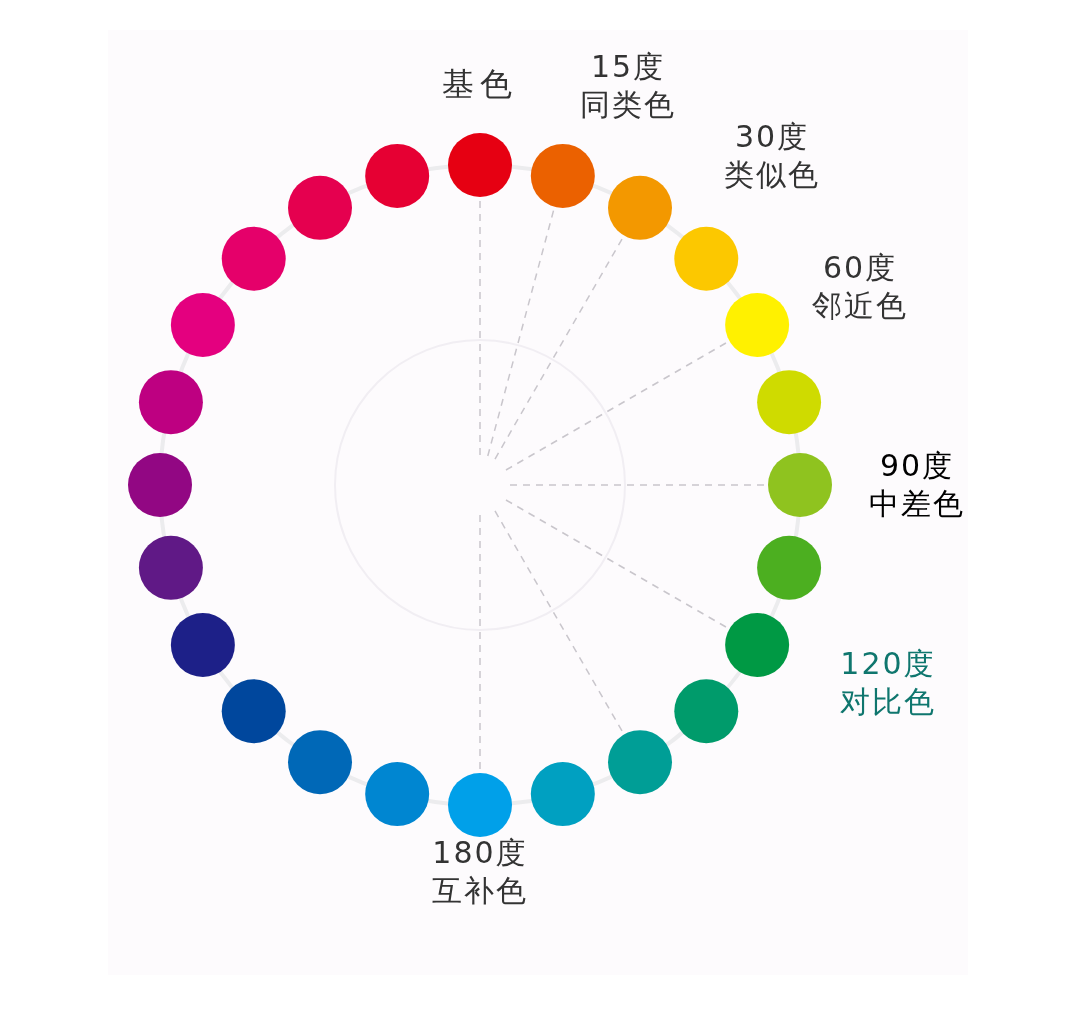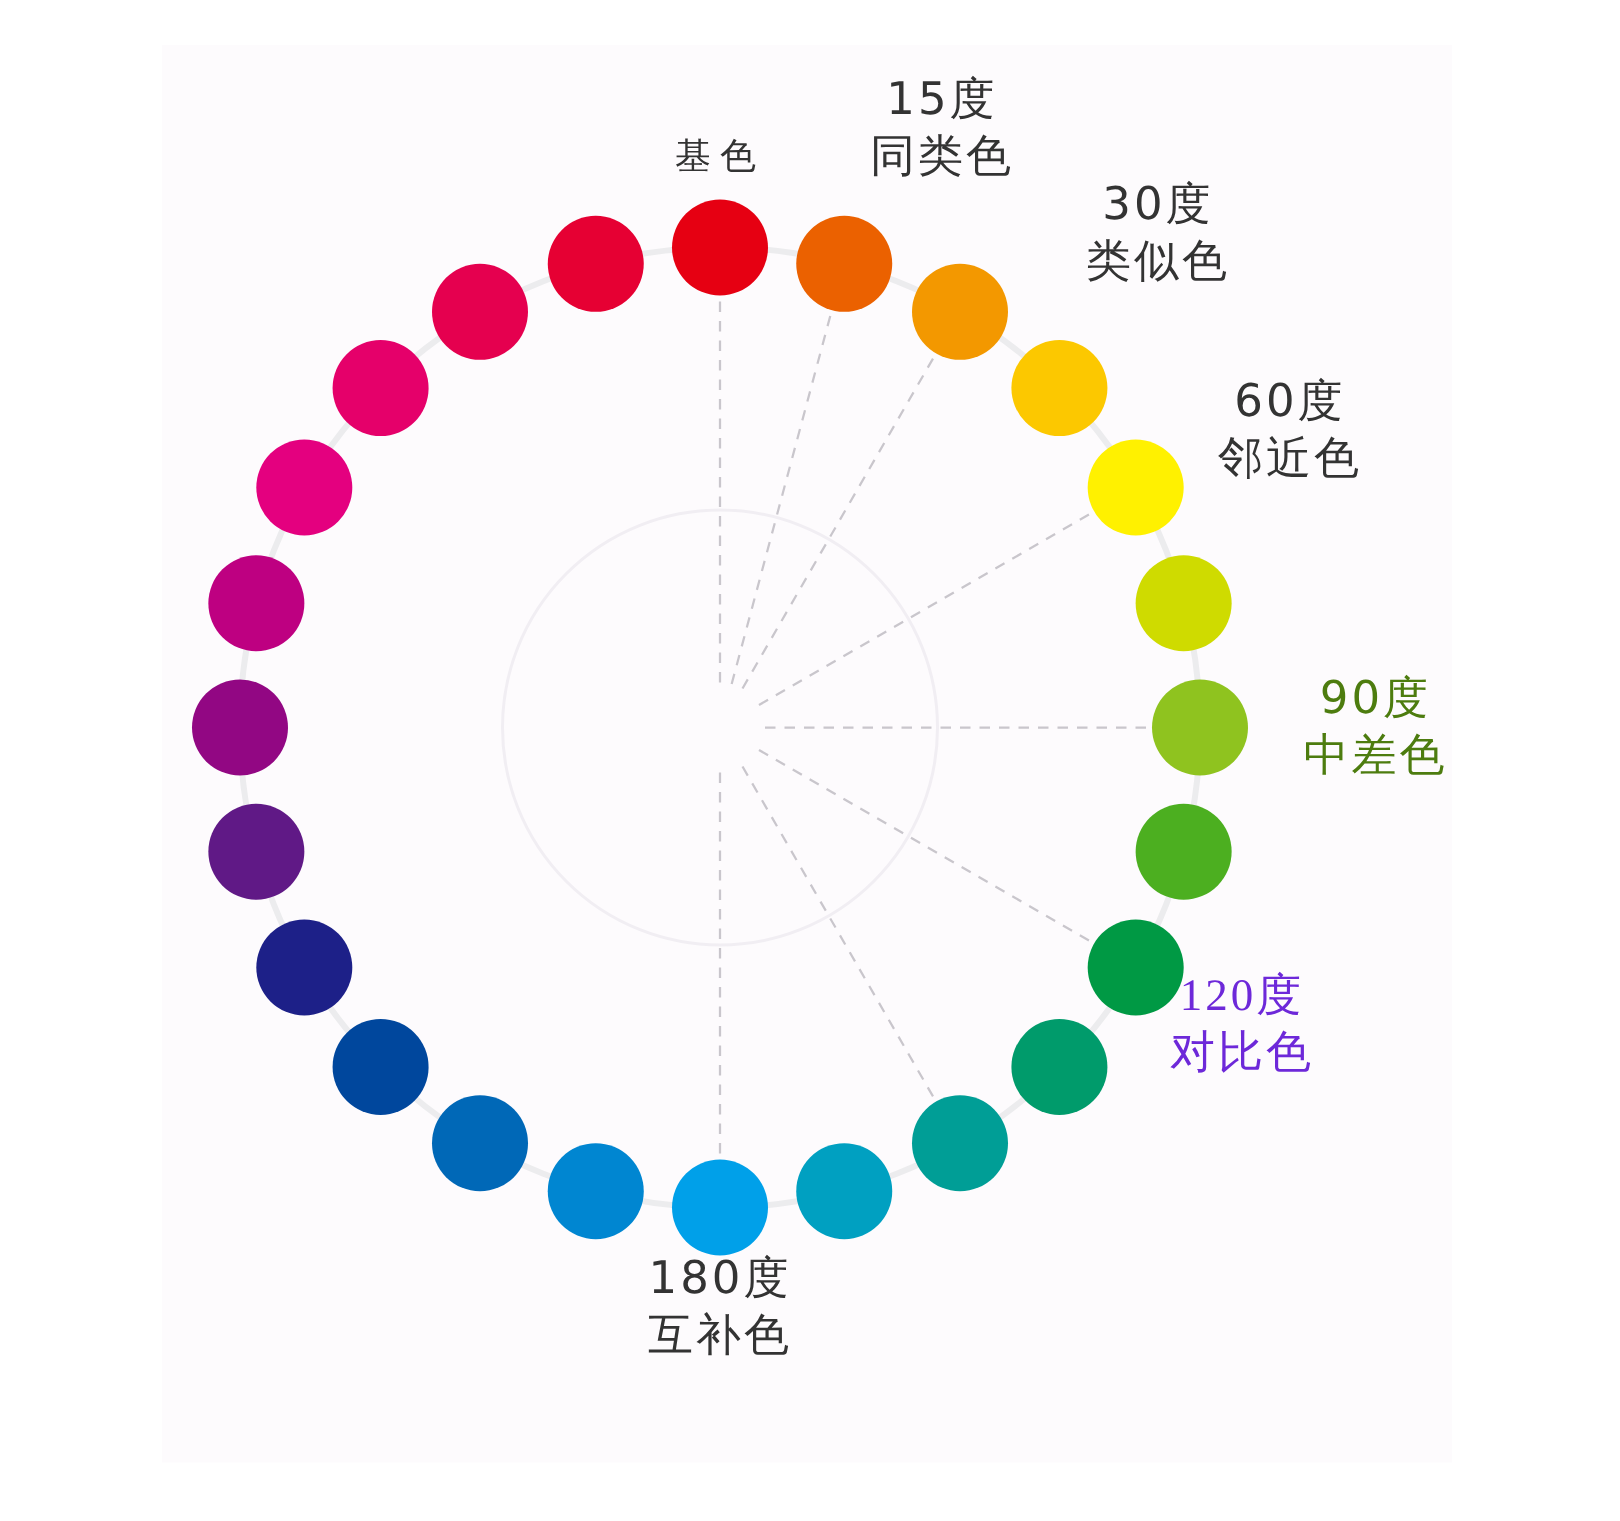--- a/index.html
+++ b/index.html
@@ -10,21 +10,21 @@
   #panel {
     position: absolute; left: 108px; top: 30px; width: 860px; height: 945px;
     background: #fdfbfd;
   }
   svg#wheel { position: absolute; left: 0; top: 0; }
   .label {
     position: absolute; text-align: center; color: #333333;
     font-size: 30px; line-height: 38px; letter-spacing: 2px; white-space: nowrap;
     transform: translateX(-50%);
   }
-  .label.base { font-size: 24px; letter-spacing: 6px; margin-top: 20px; }
+  .label.base { font-size: 32px; letter-spacing: 6px; }
   .label span { display: block; }
 </style>
 </head>
 <body>
 
 <div id="panel" style="background: rgb(253, 251, 253);"></div>
 
 <svg id="wheel" width="1080" height="1014">
   <circle id="ring" fill="none" stroke-width="4" cx="480" cy="485" r="320" stroke="#ececee"></circle>
   <circle id="inner" fill="none" stroke-width="2" cx="480" cy="485" r="145" stroke="#f1eef3"></circle>
@@ -75,25 +75,25 @@
     <span>同类色</span>
   </div>
   <div class="label" style="left: 760px; top: 118px; color: rgb(51, 51, 51); margin-left: 12px;">
     <span>30度</span>
     <span>类似色</span>
   </div>
   <div class="label" style="left: 860px; top: 233px; color: rgb(51, 51, 51); margin-top: 16px;">
     <span>60度</span>
     <span>邻近色</span>
   </div>
-  <div class="label" style="left: 917px; top: 447px; color: #4d7c0f;">
+  <div class="label" style="left: 917px; top: 447px; color: #000000;">
     <span>90度</span>
     <span>中差色</span>
   </div>
-  <div class="label" style="left: 828px; top: 645px; color: #6d28d9; font-family: Liberation Serif, serif;">
+  <div class="label" style="left: 888px; top: 645px; color: #0f766e;">
     <span>120度</span>
     <span>对比色</span>
   </div>
   <div class="label" style="left: 480px; top: 834px; color: rgb(51, 51, 51);">
     <span>180度</span>
     <span>互补色</span>
   </div>
 </div>
 
 </body></html>

